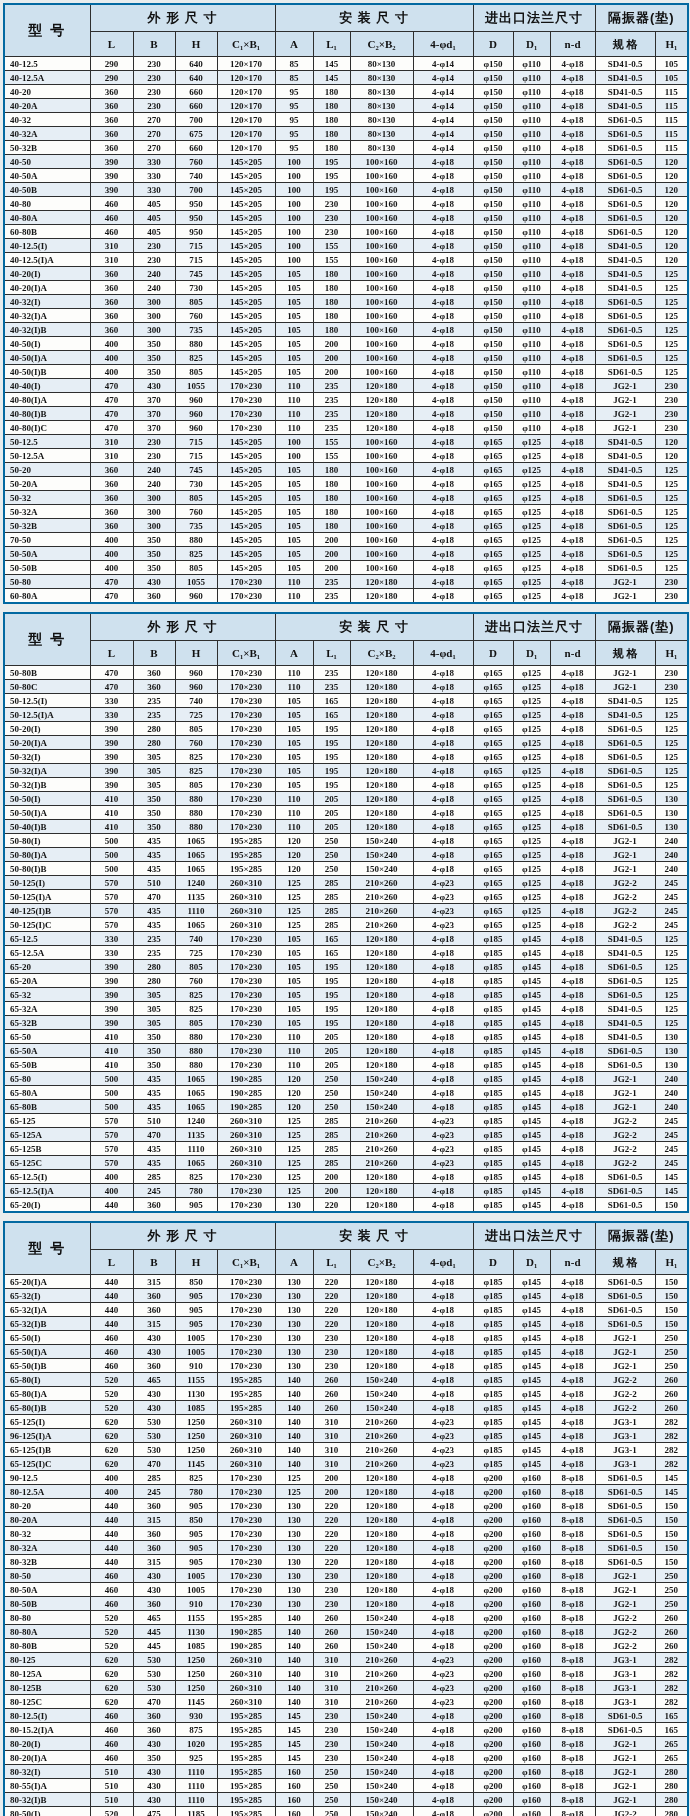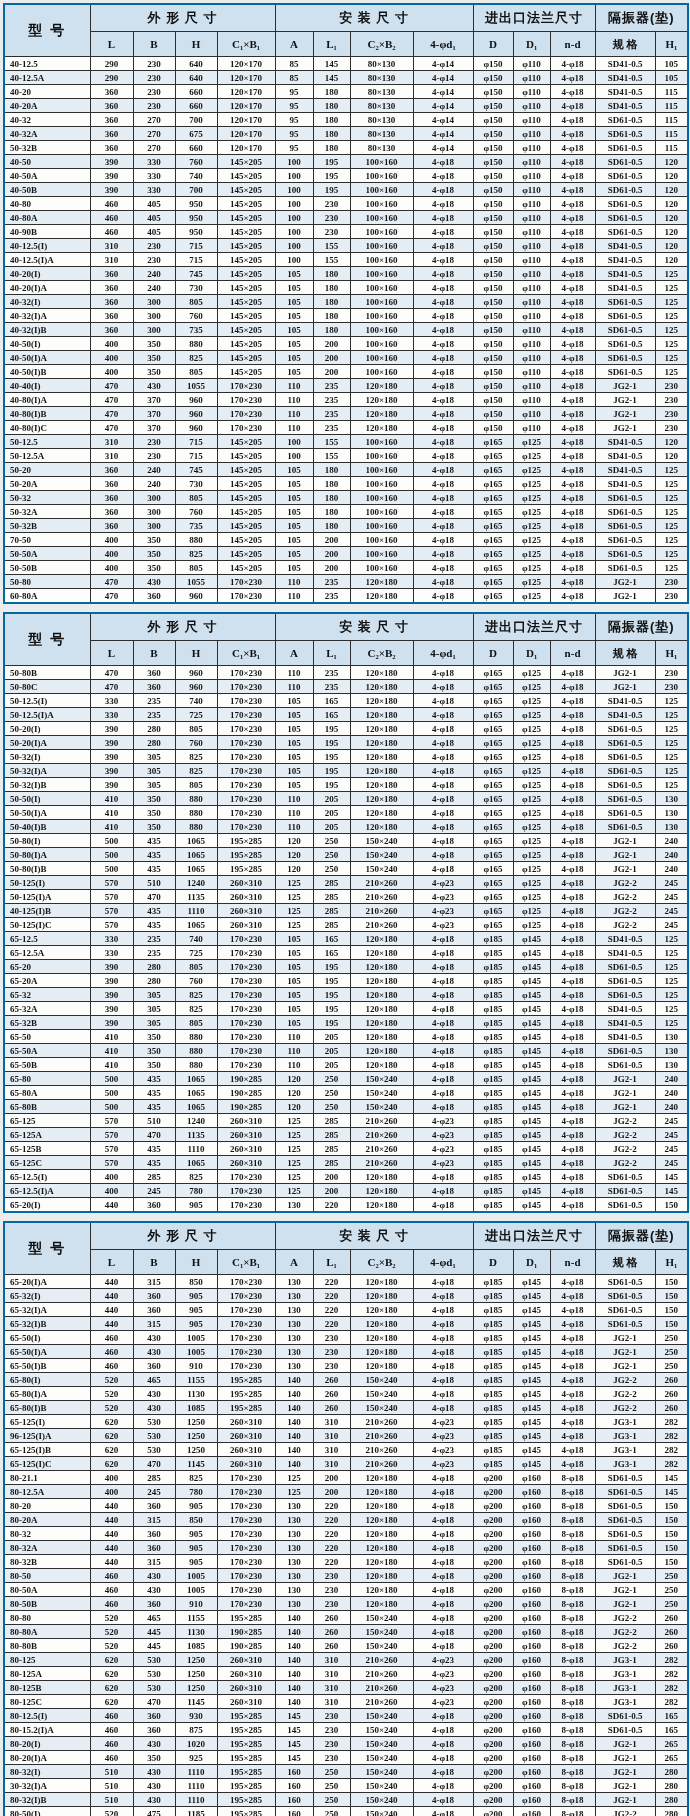--- a/index.html
+++ b/index.html
@@ -282,21 +282,21 @@
             <td>230</td>
             <td>100×160</td>
             <td>4-φ18</td>
             <td>φ150</td>
             <td>φ110</td>
             <td>4-φ18</td>
             <td>SD61-0.5</td>
             <td>120</td>
           </tr>
           <tr>
-            <td class="model-cell">40-90B</td>
+            <td class="model-cell">60-80B</td>
             <td>460</td>
             <td>405</td>
             <td>950</td>
             <td>145×205</td>
             <td>100</td>
             <td>230</td>
             <td>100×160</td>
             <td>4-φ18</td>
             <td>φ150</td>
             <td>φ110</td>
@@ -1650,21 +1650,21 @@
             <td>310</td>
             <td>210×260</td>
             <td>4-φ23</td>
             <td>φ185</td>
             <td>φ145</td>
             <td>4-φ18</td>
             <td>JG3-1</td>
             <td>282</td>
           </tr>
           <tr>
-            <td class="model-cell">80-21.1</td>
+            <td class="model-cell">90-12.5</td>
             <td>400</td>
             <td>285</td>
             <td>825</td>
             <td>170×230</td>
             <td>125</td>
             <td>200</td>
             <td>120×180</td>
             <td>4-φ18</td>
             <td>φ200</td>
             <td>φ160</td>
@@ -2002,21 +2002,21 @@
             <td>250</td>
             <td>150×240</td>
             <td>4-φ18</td>
             <td>φ200</td>
             <td>φ160</td>
             <td>8-φ18</td>
             <td>JG2-1</td>
             <td>280</td>
           </tr>
           <tr>
-            <td class="model-cell">30-32(I)A</td>
+            <td class="model-cell">80-55(I)A</td>
             <td>510</td>
             <td>430</td>
             <td>1110</td>
             <td>195×285</td>
             <td>160</td>
             <td>250</td>
             <td>150×240</td>
             <td>4-φ18</td>
             <td>φ200</td>
             <td>φ160</td>

